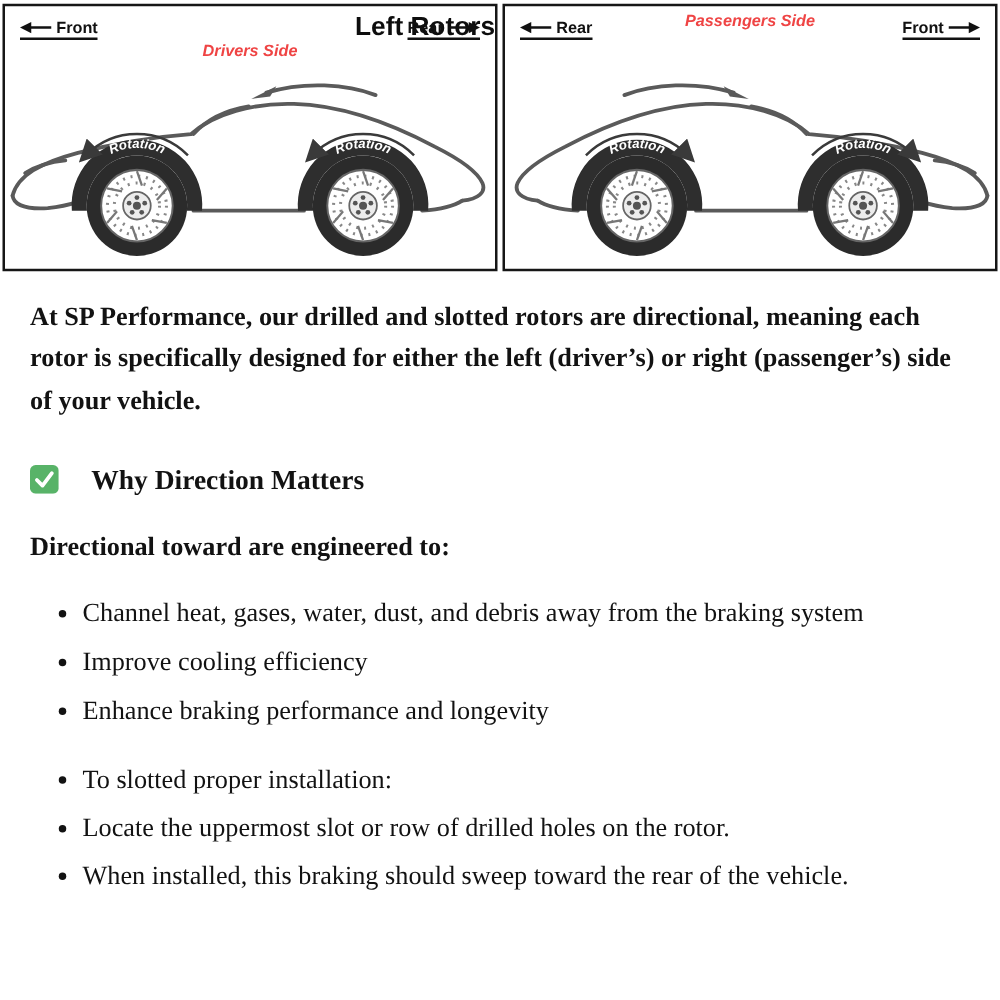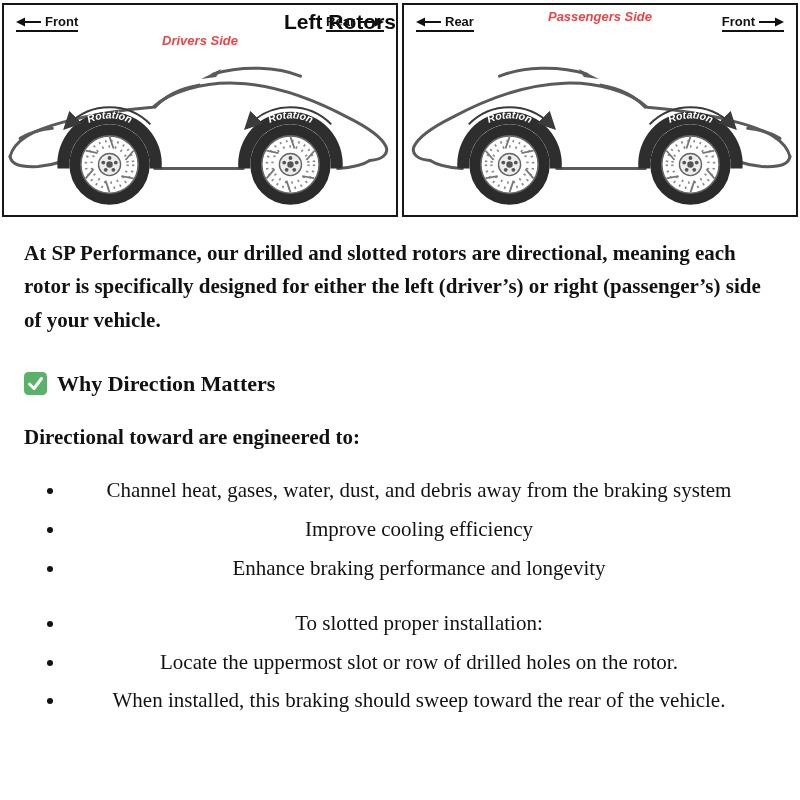--- a/index.html
+++ b/index.html
@@ -15,24 +15,24 @@
   .dir.left { left:12px; }
   .dir.right { right:12px; }
   .title-block { text-align:center; line-height:1.12; }
   .panel-title { font-family:"Liberation Sans", sans-serif; font-weight:bold; font-size:21px; color:#0d0d0d;text-align:right; }
   .panel-subtitle { font-family:"Liberation Sans", sans-serif; font-weight:bold; font-style:italic; font-size:13px; color:#ef4444; }
   .car-svg { display:block; width:100%; height:auto; }
 
   
   .content { padding:20px 28px 12px 24px; font-size:21px; line-height:1.6; }
   .content p { margin:0 0 20px 0; max-width:742px;font-weight:bold; }
-  h2.sec { font-size:22px; font-weight:bold; margin:28px 0 20px 0; display:flex; align-items:center; gap:10px; }
+  h2.sec { font-size:22px; font-weight:bold; margin:28px 0 20px 0; display:flex; align-items:center; gap:26px; }
   h2.sec.light { font-weight:normal; color:#1a1a1a; }
   .icon { display:inline-flex; flex:0 0 auto; }
-  ul.blist { margin:16px 0 22px 0; padding-left:42px; max-width:730px;text-align:center; }
+  ul.blist { margin:16px 0 22px 0; padding-left:42px; max-width:730px; }
   ul.blist li { margin-bottom:5px; }
 </style>
 </head>
 <body>
 
 <svg width="0" height="0" style="position:absolute" aria-hidden="true">
   <defs>
     <marker id="ah" markerWidth="9" markerHeight="9" refX="5" refY="4.5" orient="auto">
       <path d="M0,0 L9,4.5 L0,9 Z" fill="#3a3a3a"></path>
     </marker>

